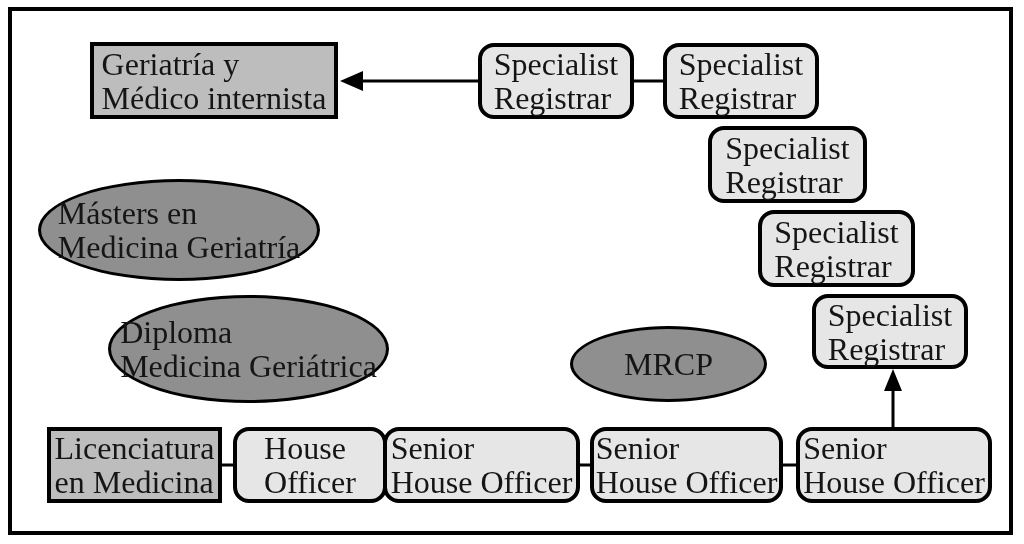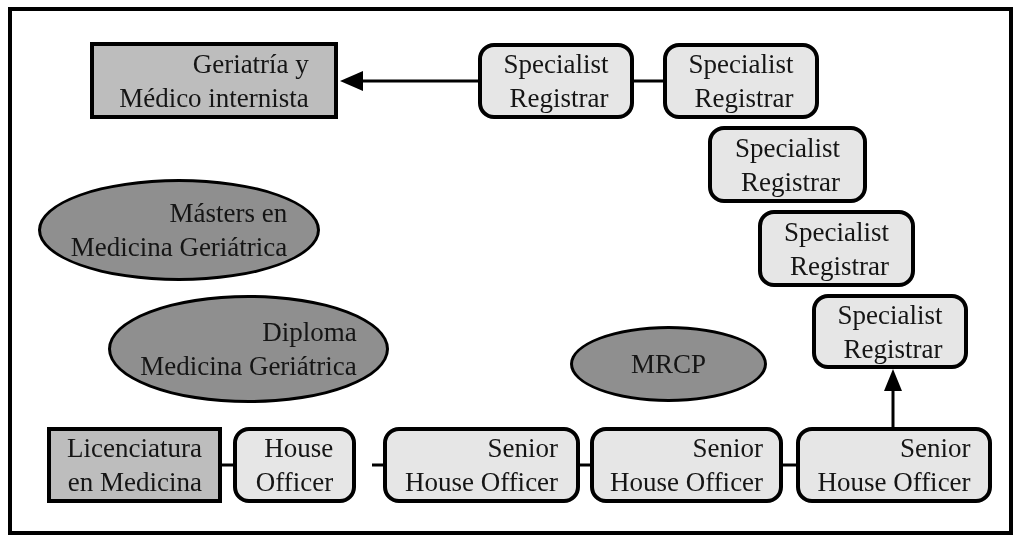--- a/index.html
+++ b/index.html
@@ -22,23 +22,23 @@
     width: 1005px; height: 528px;
     border: 4px solid var(--line-color, #000);
     box-sizing: border-box;
   }
   .node {
     position: absolute;
     box-sizing: border-box;
     display: flex;
     align-items: center;
     justify-content: center;
-    text-align: right;
+    text-align: left;
     white-space: pre-line;
-    font-size: 27px;
+    font-size: 32px;
     line-height: 34px;
     color: var(--text-color, #111111);
   }
   .rect {
     border: 4px solid var(--line-color, #000);
   }
   .rect.medium { background: var(--box-medium-fill, #bdbdbd); }
   .rect.light  { background: var(--box-light-fill, #e6e6e6); border-radius: 16px; }
   .ellipse {
     border: 3px solid var(--line-color, #000);
@@ -85,28 +85,28 @@
   <div class="node rect light" style="left:663px; top:43px; width:156px; height:76px;">Specialist
 Registrar</div>
   <div class="node rect light" style="left:708px; top:126px; width:159px; height:77px;">Specialist
 Registrar</div>
   <div class="node rect light" style="left:758px; top:210px; width:157px; height:77px;">Specialist
 Registrar</div>
   <div class="node rect light" style="left:812px; top:294px; width:156px; height:75px;">Specialist
 Registrar</div>
 
   <div class="node ellipse" style="left:38px; top:179px; width:282px; height:102px;">Másters en
-Medicina Geriátrica</div>
+Medicina Geriatría</div>
   <div class="node ellipse" style="left:108px; top:295px; width:281px; height:108px;">Diploma
 Medicina Geriátrica</div>
   <div class="node rect medium" style="left:47px; top:427px; width:175px; height:76px;">Licenciatura
 en Medicina</div>
 
   <div class="node ellipse" style="left:570px; top:326px; width:197px; height:76px;">MRCP</div>
-  <div class="node rect light" style="left:233px; top:427px; width:123px; height:76px;">House
+  <div class="node rect light" style="left:233px; top:427px; width:154px; height:76px;">House
 Officer</div>
   <div class="node rect light" style="left:383px; top:427px; width:197px; height:76px;">Senior
 House Officer</div>
   <div class="node rect light" style="left:590px; top:427px; width:193px; height:76px;">Senior
 House Officer</div>
   <div class="node rect light" style="left:796px; top:427px; width:196px; height:76px;">Senior
 House Officer</div>
 
 </div>
 

